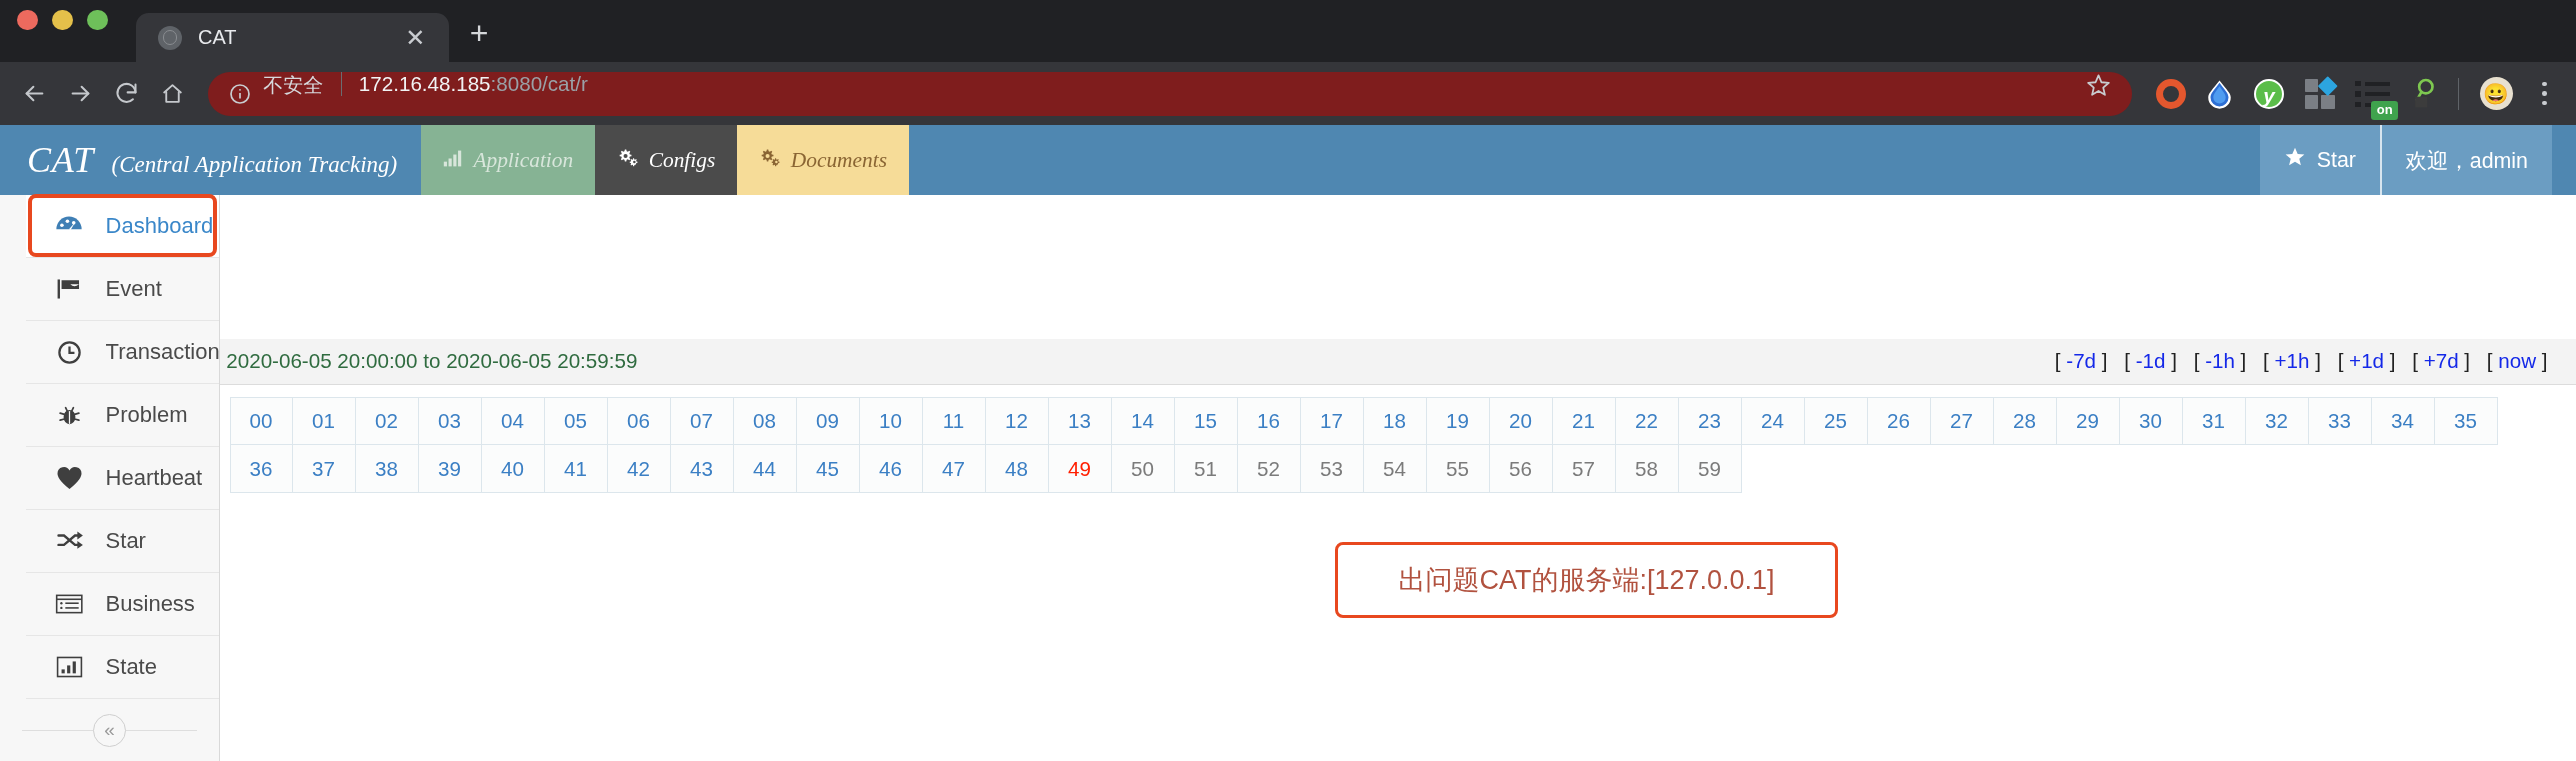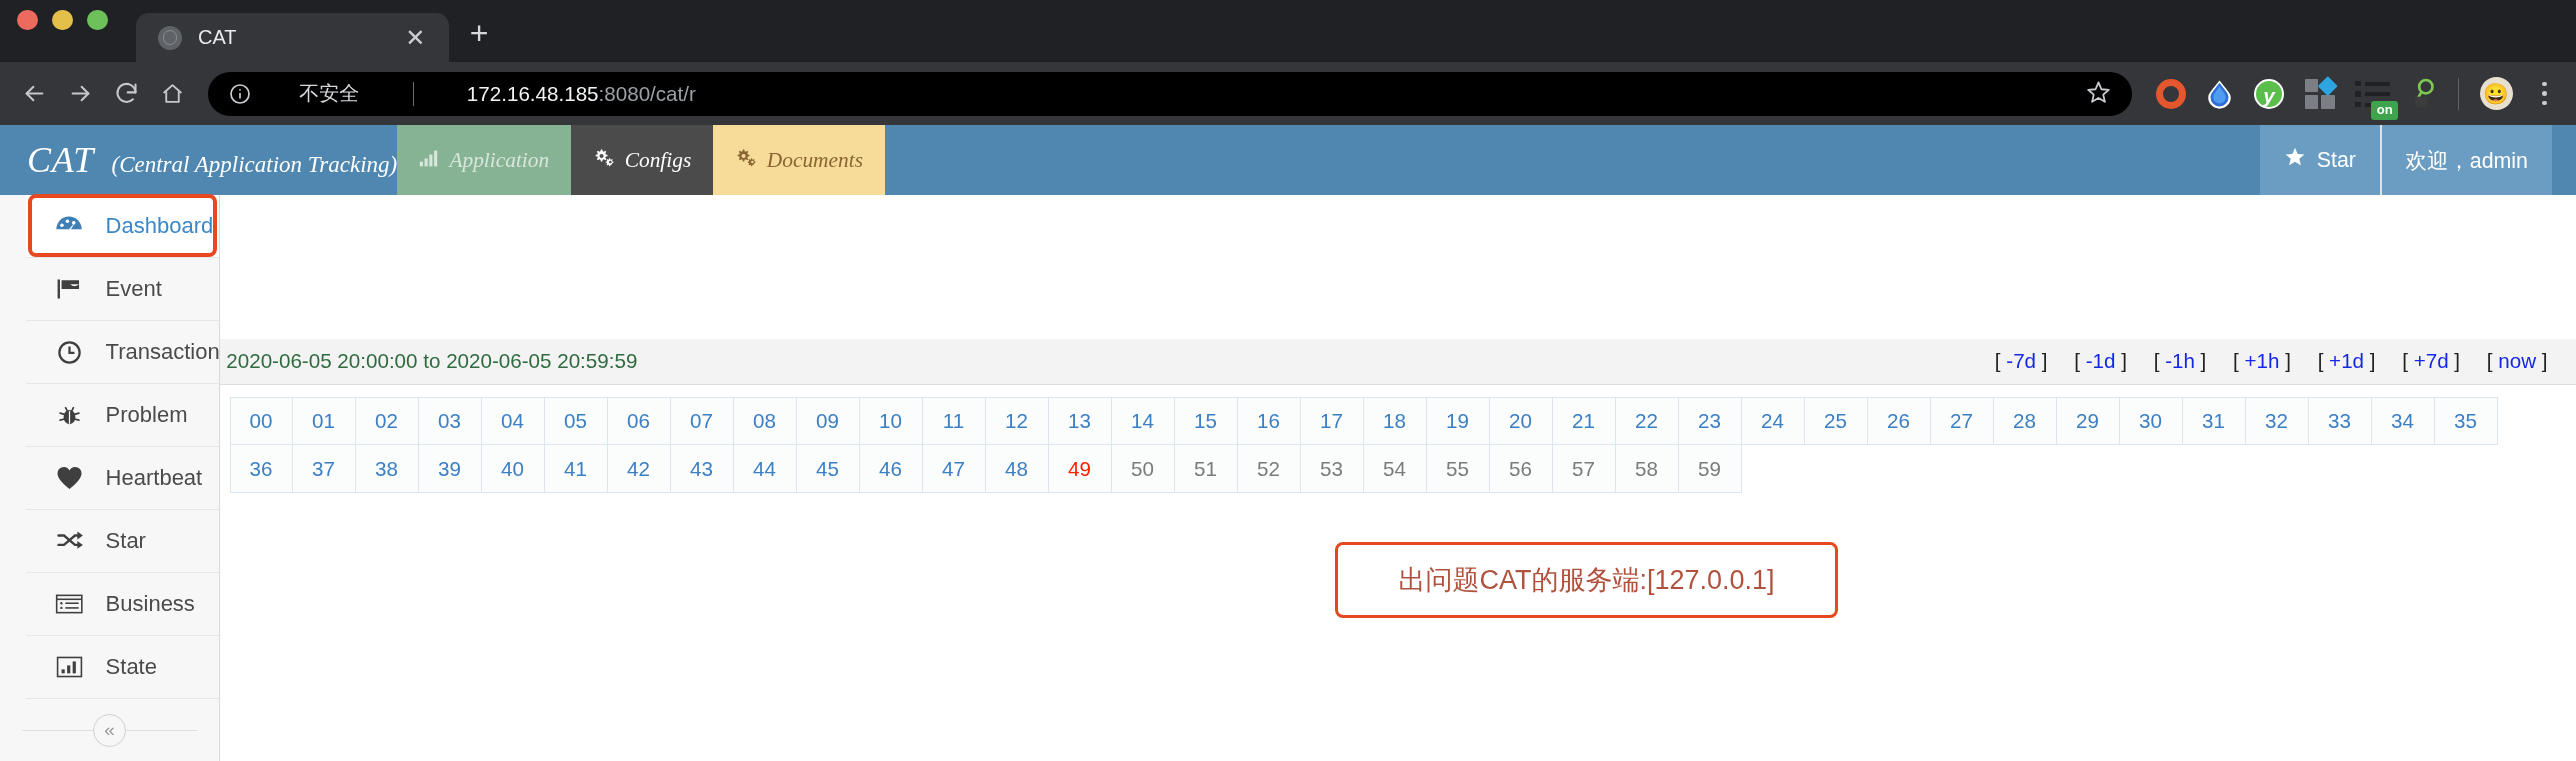--- a/index.html
+++ b/index.html
@@ -60,24 +60,23 @@
   }
   .navbtn {
     width: 46px; height: 46px; border-radius: 50%;
     display: flex; align-items: center; justify-content: center;
     color: #c5c8cc; flex: 0 0 46px;
   }
   .navbtn svg { display: block; }
 
   .omnibox {
     flex: 1; height: 44px; margin: 0 17.4px 0 12.7px;
-    background: #000000; border-radius: 22px;
-    display: flex; align-items: center; padding: 0 20.6px;
+    background: #7f1d1d; border-radius: 22px;
+    display: flex; padding: 0 20.6px;
     min-width: 0;
-    gap: 36px;
   }
   .omni-info { color: #c9ccd0; flex: 0 0 auto; display: flex; align-items: center; }
   .omni-warn { color: #d6d8db; font-size: 20px; margin-left: 11px; white-space: nowrap; }
   .omni-sep { width: 0.8px; height: 24px; background: #6a6d71; margin: 0 17.4px; flex: 0 0 0.8px; }
   .omni-url { font-size: 20.6px; color: #9aa0a6; white-space: nowrap; overflow: hidden; }
   .omni-url b { color: #f1f3f4; font-weight: 400; }
   .omni-star { color: #c9ccd0; margin-left: auto; padding-left: 16px; flex: 0 0 auto; }
 
   .ext { display: flex; align-items: center; gap: 20.6px; flex: 0 0 auto; margin-left: 6.3px; }
   .ext-icon { width: 30px; height: 30px; position: relative; display: block; }
@@ -118,21 +117,21 @@
     position: relative;
   }
   .brand {
     color: #ffffff; font-family: "Liberation Serif", serif;
     font-style: italic; display: flex; align-items: baseline;
     padding-left: 27px; white-space: nowrap;
   }
   .brand-main { font-size: 36px; letter-spacing: 0.8px; }
   .brand-sub { font-size: 23px; margin-left: 17.4px; }
 
-  .hnav { display: flex; align-items: stretch; height: 70px; }
+  .hnav { display: flex; align-items: stretch; height: 70px; margin-left: 24px; }
   .hnav-item {
     display: flex; align-items: center; gap: 9.5px;
     padding: 0 22px; font-style: italic; font-size: 21.4px;
     font-family: "Liberation Serif", serif; white-space: nowrap;
   }
   .hnav-item.application { background: #86b394; color: #d8e6db; }
   .hnav-item.configs { background: #4b4b4b; color: #ffffff; }
   .hnav-item.documents { background: #f6dc98; color: #8a6533; }
 
   .hright { margin-left: auto; display: flex; align-items: stretch; height: 70px; padding-right: 24px; }
@@ -184,21 +183,21 @@
   .daterow {
     height: 46px; flex: 0 0 46px;
     background: #f3f3f3;
     border-bottom: 0.8px solid #dcdcdc;
     display: flex; align-items: center;
     padding: 0 28.5px 0 6.3px;
   }
   .daterange { color: #2f6b3f; font-size: 20.6px; white-space: nowrap; }
   .timelinks { margin-left: auto; font-size: 20.6px; color: #222222; white-space: nowrap; }
   .timelinks .lk { color: #1428e8; }
-  .timelinks .grp { margin-left: 21px; }
+  .timelinks .grp { margin-left: 11px; }
 
   .gridwrap { padding: 12.7px 0 0 9.5px; }
   .minrow { display: flex; }
   .mincell {
     width: 63px; height: 48px;
     border-right: 0.8px solid #dce6ec;
     border-bottom: 0.8px solid #dce6ec;
     background: #fbfcfc;
     display: flex; align-items: center; justify-content: center;
     font-size: 20.6px; color: #3b7fc4;

